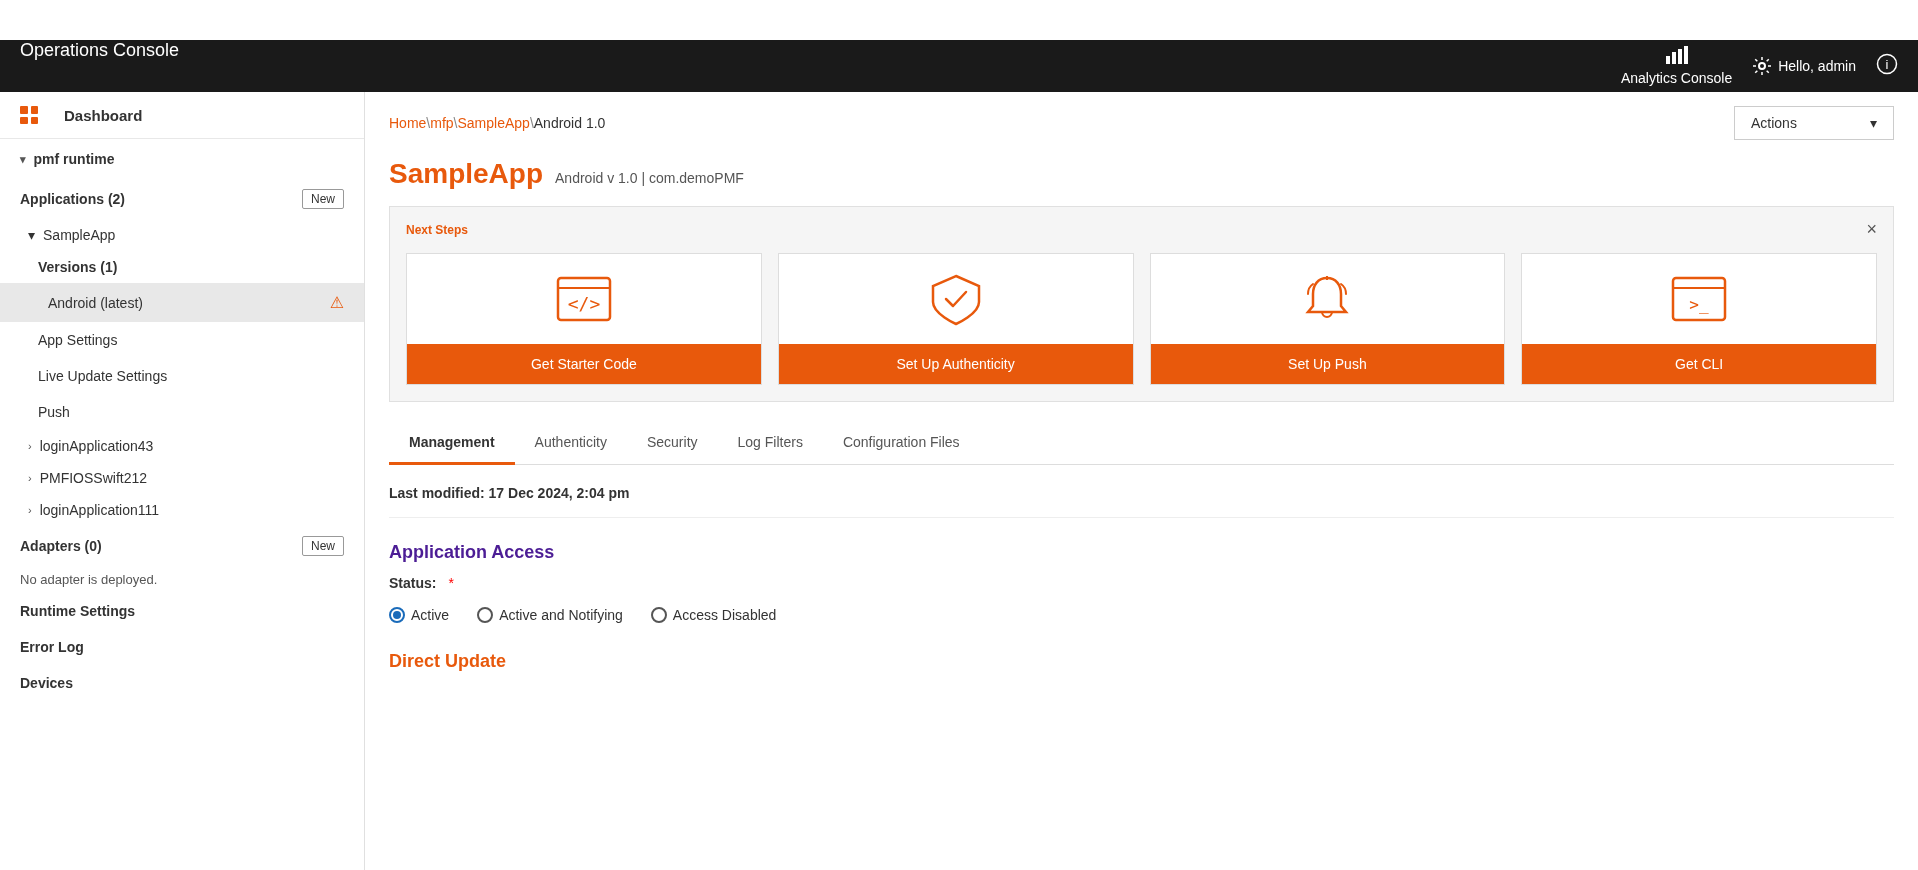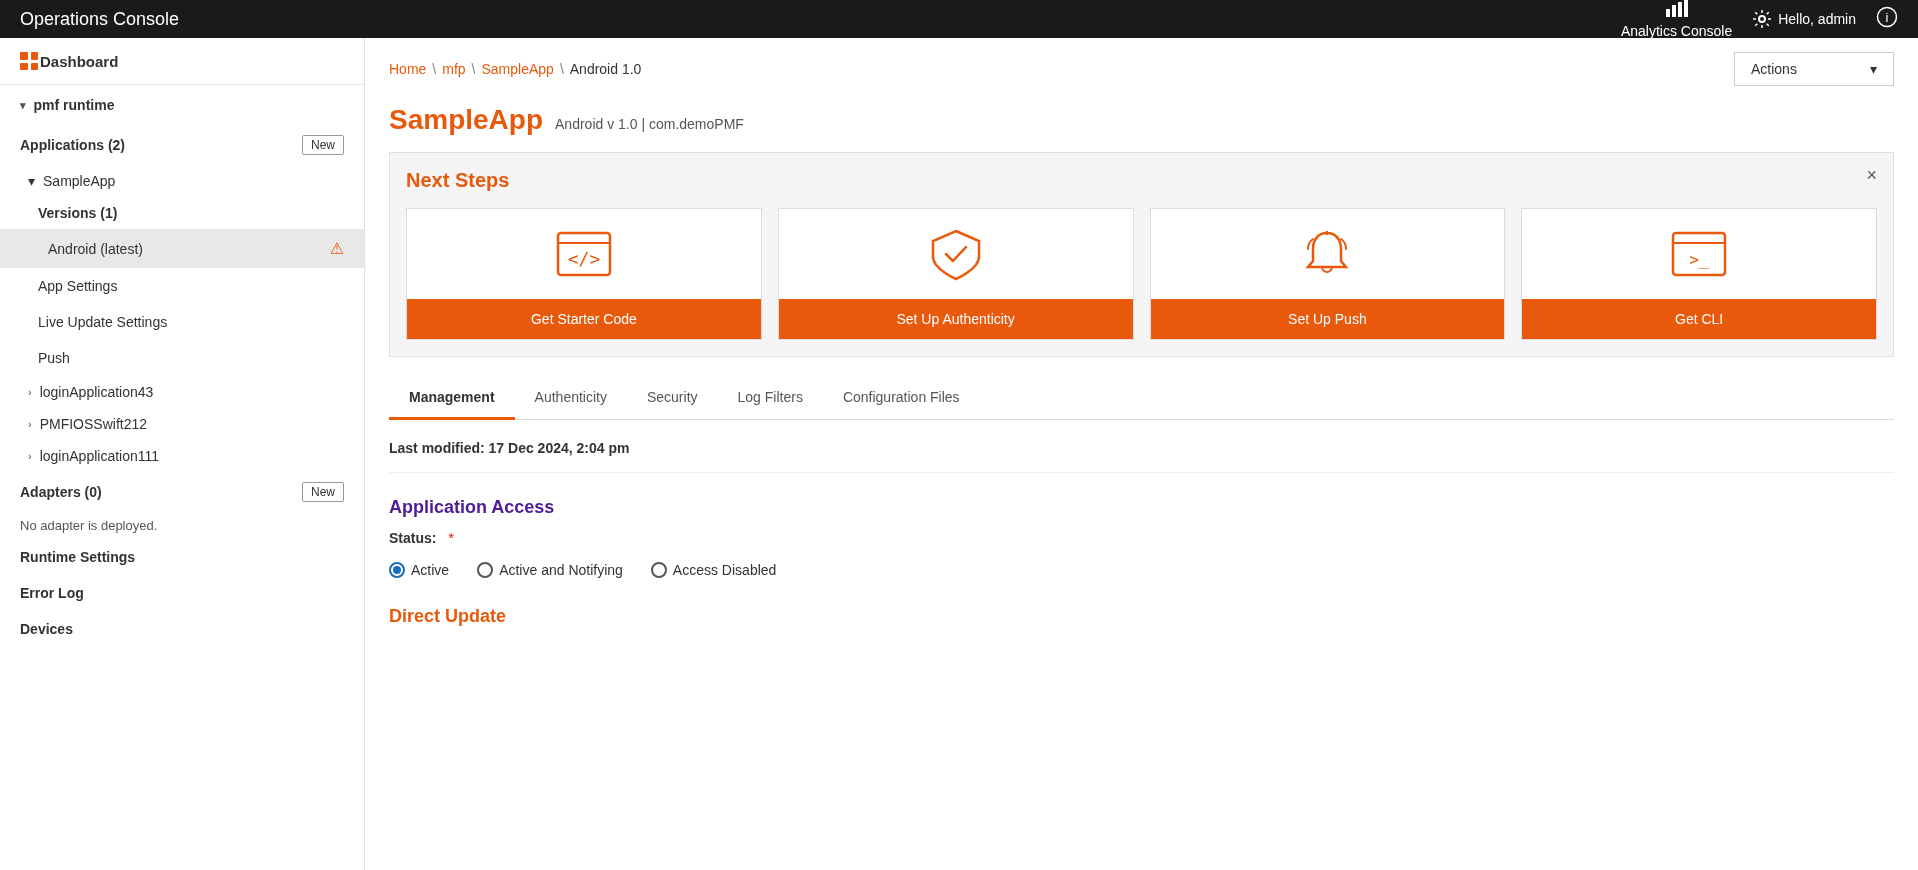--- a/index.html
+++ b/index.html
@@ -2,25 +2,25 @@
 <html><head>
   <meta charset="utf-8">
   <style>
     * { box-sizing: border-box; margin: 0; padding: 0; }
     body { font-family: 'Helvetica Neue', Arial, sans-serif; font-size: 14px; color: #333; background: #fff; display: flex; flex-direction: column; height: 870px; overflow: hidden; }
 
     
     .top-nav {
       background: #1a1a1a;
       color: #fff;
-      height: 38px;
-      display: flex;
-      align-items: center;
+      height: 52px;
+      display: flex;
       padding: 0 20px;
       flex-shrink: 0;
+      margin-top: 40px;
     }
     .top-nav-title {
       font-size: 18px;
       font-weight: 400;
       color: #fff;
       flex: 1;
     }
     .top-nav-right {
       display: flex;
       align-items: center;
@@ -62,21 +62,21 @@
       min-width: 365px;
       background: #fff;
       border-right: 1px solid #e0e0e0;
       overflow-y: auto;
       flex-shrink: 0;
       position: relative;
     }
     .dashboard-item {
       display: flex;
       align-items: center;
-      gap: 2px;
+      gap: 26px;
       padding: 14px 20px;
       border-bottom: 1px solid #e8e8e8;
     }
     .dashboard-grid-icon {
       display: grid;
       grid-template-columns: 1fr 1fr;
       gap: 3px;
       width: 18px;
       height: 18px;
     }
@@ -193,21 +193,20 @@
     .breadcrumb-bar {
       display: flex;
       align-items: center;
       justify-content: space-between;
       padding: 14px 24px 10px;
       border-bottom: none;
     }
     .breadcrumb {
       display: flex;
       align-items: center;
-      gap: 6px;
       font-size: 14px;
     }
     .breadcrumb-link {
       color: #e8590c;
       cursor: pointer;
     }
     .breadcrumb-sep { color: #888; }
     .actions-dropdown {
       display: flex;
       align-items: center;
@@ -239,21 +238,21 @@
 
     
     .next-steps-panel {
       margin: 0 24px 20px;
       background: #f5f5f5;
       border: 1px solid #e0e0e0;
       padding: 16px;
       position: relative;
     }
     .next-steps-title {
-      font-size: 20px;
+      font-size: 12px;
       font-weight: 600;
       color: #e8590c;
       margin-bottom: 16px;
     }
     .next-steps-close {
       position: absolute;
       top: 12px;
       right: 16px;
       cursor: pointer;
       font-size: 18px;

